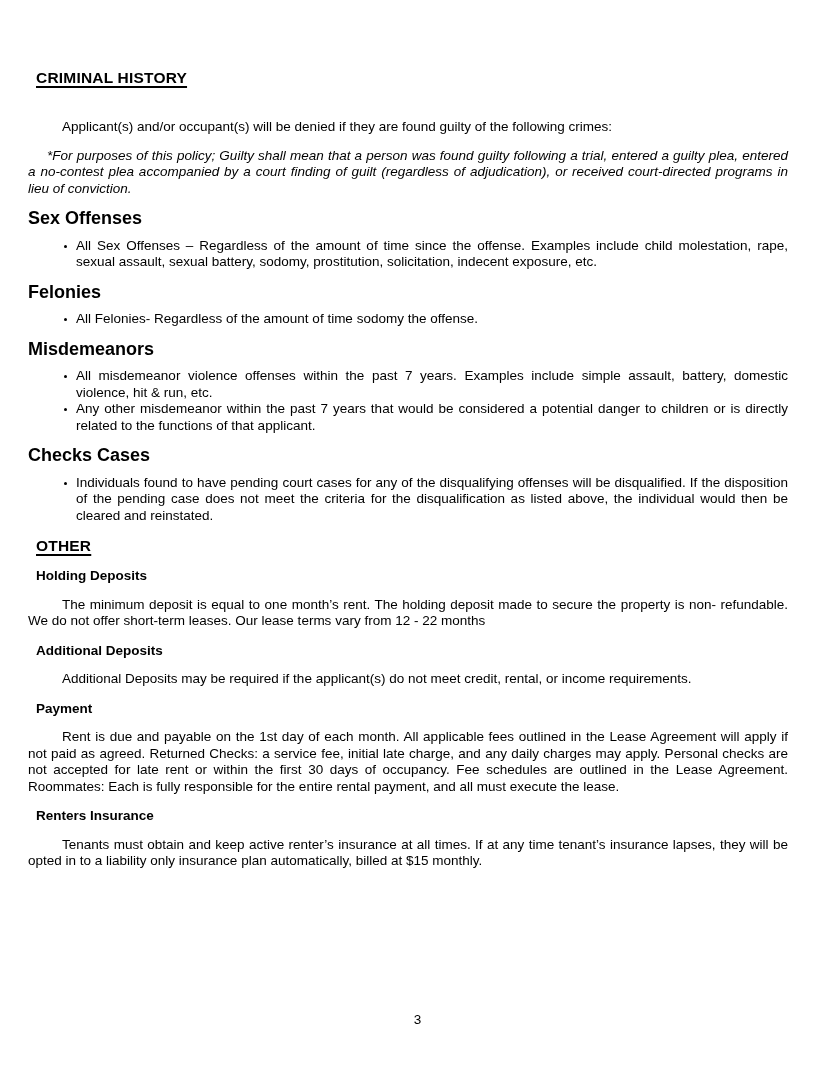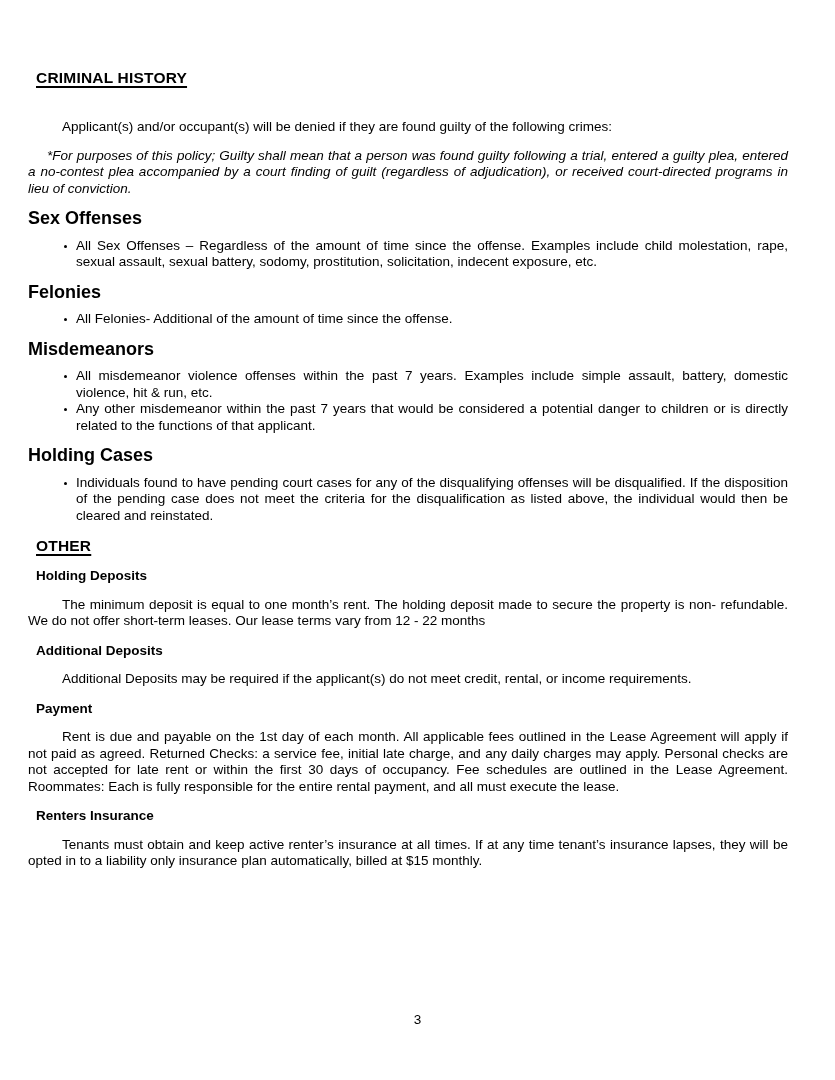--- a/index.html
+++ b/index.html
@@ -96,30 +96,30 @@
 
   <p class="para note">*For purposes of this policy; Guilty shall mean that a person was found guilty following a trial, entered a guilty plea, entered a no-contest plea accompanied by a court finding of guilt (regardless of adjudication), or received court-directed programs in lieu of conviction.</p>
 
   <h2 class="crime-heading">Sex Offenses</h2>
   <ul class="bullets">
     <li>All Sex Offenses – Regardless of the amount of time since the offense. Examples include child molestation, rape, sexual assault, sexual battery, sodomy, prostitution, solicitation, indecent exposure, etc.</li>
   </ul>
 
   <h2 class="crime-heading">Felonies</h2>
   <ul class="bullets">
-    <li>All Felonies- Additional of the amount of time since the offense.</li>
+    <li>All Felonies- Regardless of the amount of time sodomy the offense.</li>
   </ul>
 
   <h2 class="crime-heading">Misdemeanors</h2>
   <ul class="bullets">
     <li>All misdemeanor violence offenses within the past 7 years. Examples include simple assault, battery, domestic violence, hit &amp; run, etc.</li>
     <li>Any other misdemeanor within the past 7 years that would be considered a potential danger to children or is directly related to the functions of that applicant.</li>
   </ul>
 
-  <h2 class="crime-heading">Holding Cases</h2>
+  <h2 class="crime-heading">Checks Cases</h2>
   <ul class="bullets">
     <li>Individuals found to have pending court cases for any of the disqualifying offenses will be disqualified. If the disposition of the pending case does not meet the criteria for the disqualification as listed above, the individual would then be cleared and reinstated.</li>
   </ul>
 
   <h1 class="doc-title other">OTHER</h1>
 
   <h3 class="sub-heading">Holding Deposits</h3>
   <p class="para">The minimum deposit is equal to one month’s rent. The holding deposit made to secure the property is non- refundable. We do not offer short-term leases. Our lease terms vary from 12 - 22 months</p>
 
   <h3 class="sub-heading">Additional Deposits</h3>

